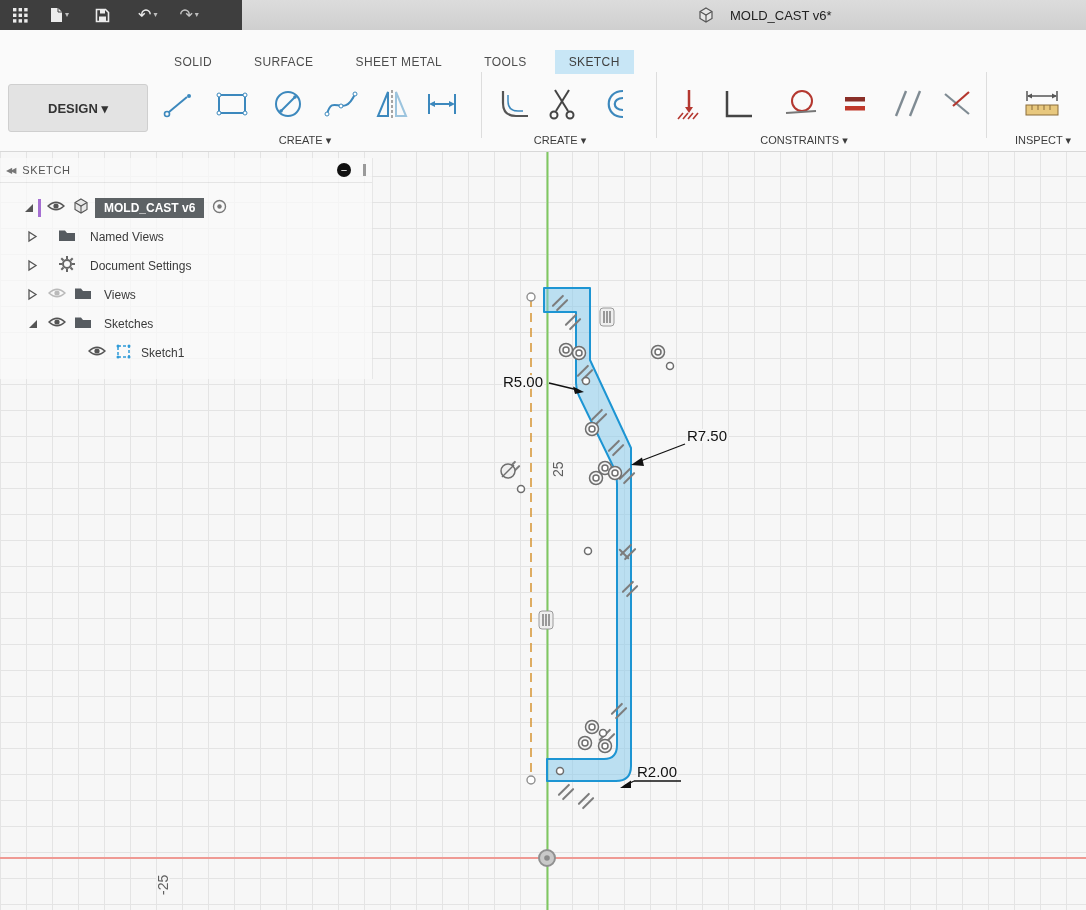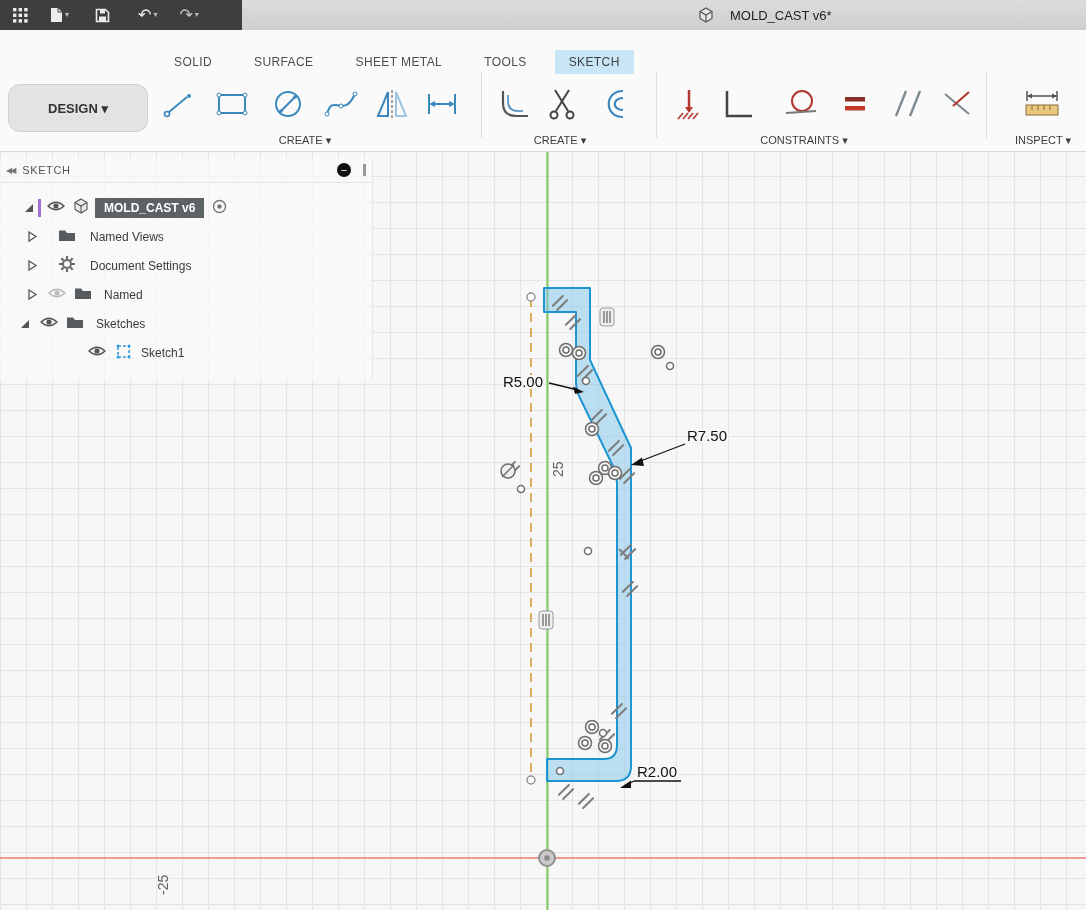--- a/index.html
+++ b/index.html
@@ -31,21 +31,21 @@
              gap:16px;font-size:13px;color:#222;z-index:31;}
 
   
   .ribbon{position:absolute;left:0;top:30px;width:100%;height:121px;background:#fafafa;
           border-bottom:1px solid #d8d8d8;z-index:20;}
   .tabs{position:absolute;left:160px;top:20px;display:flex;align-items:center;}
   .tab{height:24px;line-height:24px;padding:0 14px;margin-right:14px;font-size:12px;
        color:#4d4d4d;letter-spacing:.4px;cursor:pointer;white-space:nowrap;}
   .tab.active{background:#c8e6f6;color:#404040;}
   .design-btn{position:absolute;left:8px;top:54px;width:138px;height:46px;background:#e3e3e3;
-       border:1px solid #cfcfcf;border-radius:12px;display:flex;align-items:center;
+       border:1px solid #cfcfcf;border-radius:3px;display:flex;align-items:center;
        justify-content:center;font-size:13px;font-weight:bold;color:#333;cursor:pointer;}
   .icon-btn{position:absolute;width:46px;height:46px;display:flex;align-items:center;
        justify-content:center;border-radius:3px;cursor:pointer;}
   .group-label{position:absolute;top:104px;transform:translateX(-50%);font-size:11px;
        color:#3c3c3c;white-space:nowrap;cursor:pointer;}
   .vsep{position:absolute;top:42px;height:66px;width:1px;background:#ddd;}
 
   
   .browser{position:absolute;left:0;top:158px;width:372px;z-index:10;
        background:rgba(250,250,250,0.72);border-right:1px solid rgba(0,0,0,0.07);}
@@ -503,24 +503,24 @@
           <svg width="18" height="12" viewBox="0 0 18 12">
               <path d="M1,6 Q9,-1.5 17,6 Q9,13.5 1,6 Z" fill="none" stroke="#555" stroke-width="1.4"></path>
               <circle cx="9" cy="6" r="2.6" fill="#555"></circle>
             </svg>
         </span>
         <span style="margin-left:8px">
           <svg width="18" height="14" viewBox="0 0 18 14">
               <path d="M1,2.5 h6 l2,2.5 h8 v8 h-16 z" fill="#565b60"></path>
             </svg>
         </span>
-        <span style="margin-left:12px">Named</span>
+        <span style="margin-left:12px">Views</span>
       </div>
 
-      <div class="trow" style="padding-left:16px">
+      <div class="trow" style="padding-left:24px">
         <span class="tri">
           <svg width="13" height="13" viewBox="0 0 13 13">
               <polygon points="3,11 11,11 11,3" fill="#555"></polygon>
             </svg>
         </span>
         <span style="margin-left:8px">
           <svg width="18" height="12" viewBox="0 0 18 12">
               <path d="M1,6 Q9,-1.5 17,6 Q9,13.5 1,6 Z" fill="none" stroke="#555" stroke-width="1.4"></path>
               <circle cx="9" cy="6" r="2.6" fill="#555"></circle>
             </svg>

